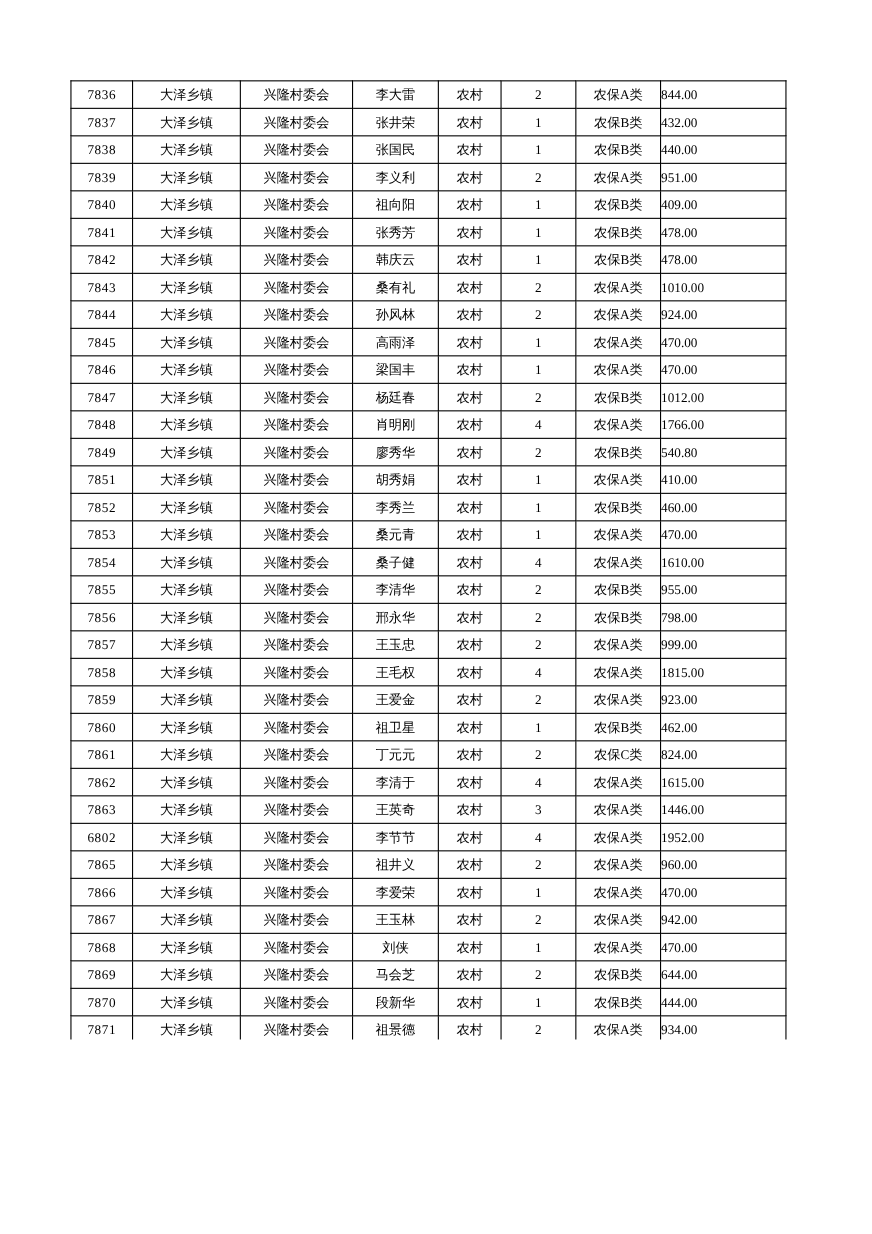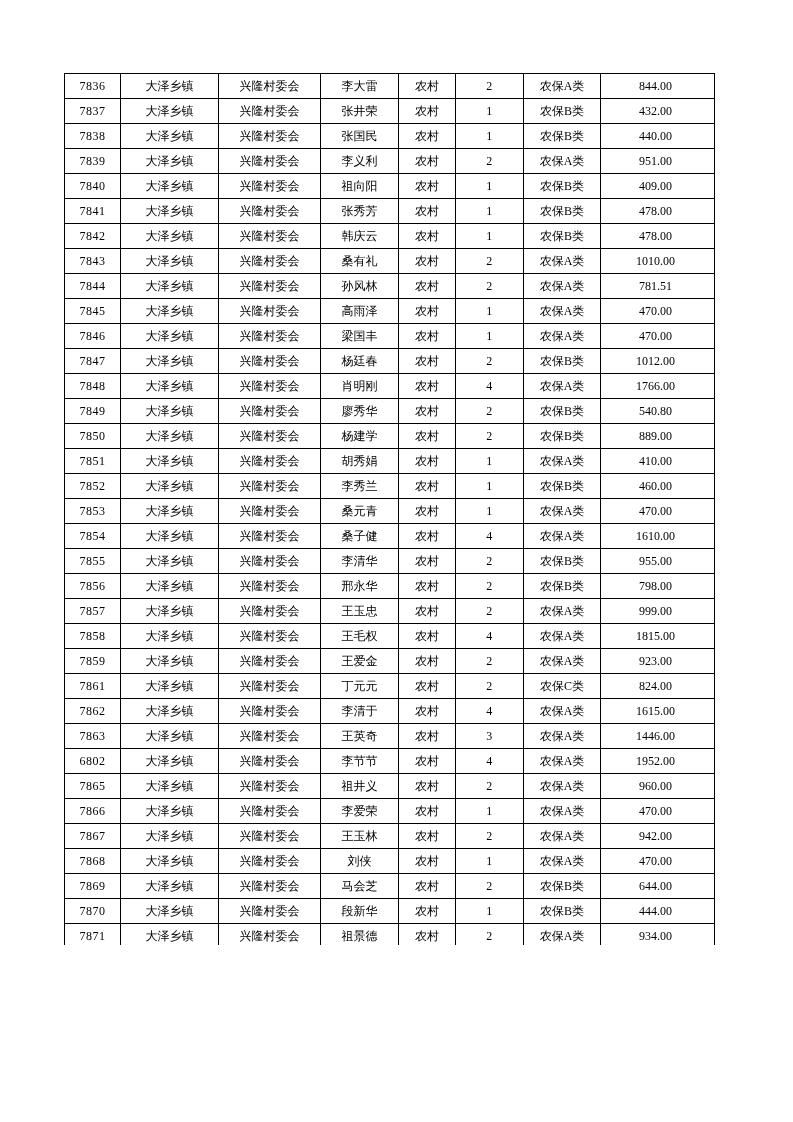--- a/index.html
+++ b/index.html
@@ -32,23 +32,22 @@
     border: 1px solid #000000;
     height: 24px;
     padding: 0;
     font-size: 12px;
     line-height: 24px;
     text-align: center;
     white-space: nowrap;
     overflow: hidden;
   }
   table.roster td.col-amount {
-    text-align: center;
+    text-align: left;
     padding-right: 32px;
-    padding-left: 28px;
   }
   table.roster td.col-serial,
   table.roster td.col-count {
     letter-spacing: 0.5px;
   }
 </style>
 </head>
 <body>
 
 <div class="page">
@@ -145,21 +144,21 @@
           <td class="col-amount">1010.00</td>
         </tr>
         <tr>
           <td class="col-serial">7844</td>
           <td class="col-town">大泽乡镇</td>
           <td class="col-village">兴隆村委会</td>
           <td class="col-name">孙风林</td>
           <td class="col-household_type">农村</td>
           <td class="col-count">2</td>
           <td class="col-insurance_category">农保A类</td>
-          <td class="col-amount">781.51</td>
+          <td class="col-amount">924.00</td>
         </tr>
         <tr>
           <td class="col-serial">7845</td>
           <td class="col-town">大泽乡镇</td>
           <td class="col-village">兴隆村委会</td>
           <td class="col-name">高雨泽</td>
           <td class="col-household_type">农村</td>
           <td class="col-count">1</td>
           <td class="col-insurance_category">农保A类</td>
           <td class="col-amount">470.00</td>
@@ -198,30 +197,20 @@
           <td class="col-serial">7849</td>
           <td class="col-town">大泽乡镇</td>
           <td class="col-village">兴隆村委会</td>
           <td class="col-name">廖秀华</td>
           <td class="col-household_type">农村</td>
           <td class="col-count">2</td>
           <td class="col-insurance_category">农保B类</td>
           <td class="col-amount">540.80</td>
         </tr>
         <tr>
-          <td class="col-serial">7850</td>
-          <td class="col-town">大泽乡镇</td>
-          <td class="col-village">兴隆村委会</td>
-          <td class="col-name">杨建学</td>
-          <td class="col-household_type">农村</td>
-          <td class="col-count">2</td>
-          <td class="col-insurance_category">农保B类</td>
-          <td class="col-amount">889.00</td>
-        </tr>
-        <tr>
           <td class="col-serial">7851</td>
           <td class="col-town">大泽乡镇</td>
           <td class="col-village">兴隆村委会</td>
           <td class="col-name">胡秀娟</td>
           <td class="col-household_type">农村</td>
           <td class="col-count">1</td>
           <td class="col-insurance_category">农保A类</td>
           <td class="col-amount">410.00</td>
         </tr>
         <tr>
@@ -296,20 +285,30 @@
         </tr>
         <tr>
           <td class="col-serial">7859</td>
           <td class="col-town">大泽乡镇</td>
           <td class="col-village">兴隆村委会</td>
           <td class="col-name">王爱金</td>
           <td class="col-household_type">农村</td>
           <td class="col-count">2</td>
           <td class="col-insurance_category">农保A类</td>
           <td class="col-amount">923.00</td>
+        </tr>
+        <tr>
+          <td class="col-serial">7860</td>
+          <td class="col-town">大泽乡镇</td>
+          <td class="col-village">兴隆村委会</td>
+          <td class="col-name">祖卫星</td>
+          <td class="col-household_type">农村</td>
+          <td class="col-count">1</td>
+          <td class="col-insurance_category">农保B类</td>
+          <td class="col-amount">462.00</td>
         </tr>
         <tr>
           <td class="col-serial">7861</td>
           <td class="col-town">大泽乡镇</td>
           <td class="col-village">兴隆村委会</td>
           <td class="col-name">丁元元</td>
           <td class="col-household_type">农村</td>
           <td class="col-count">2</td>
           <td class="col-insurance_category">农保C类</td>
           <td class="col-amount">824.00</td>

